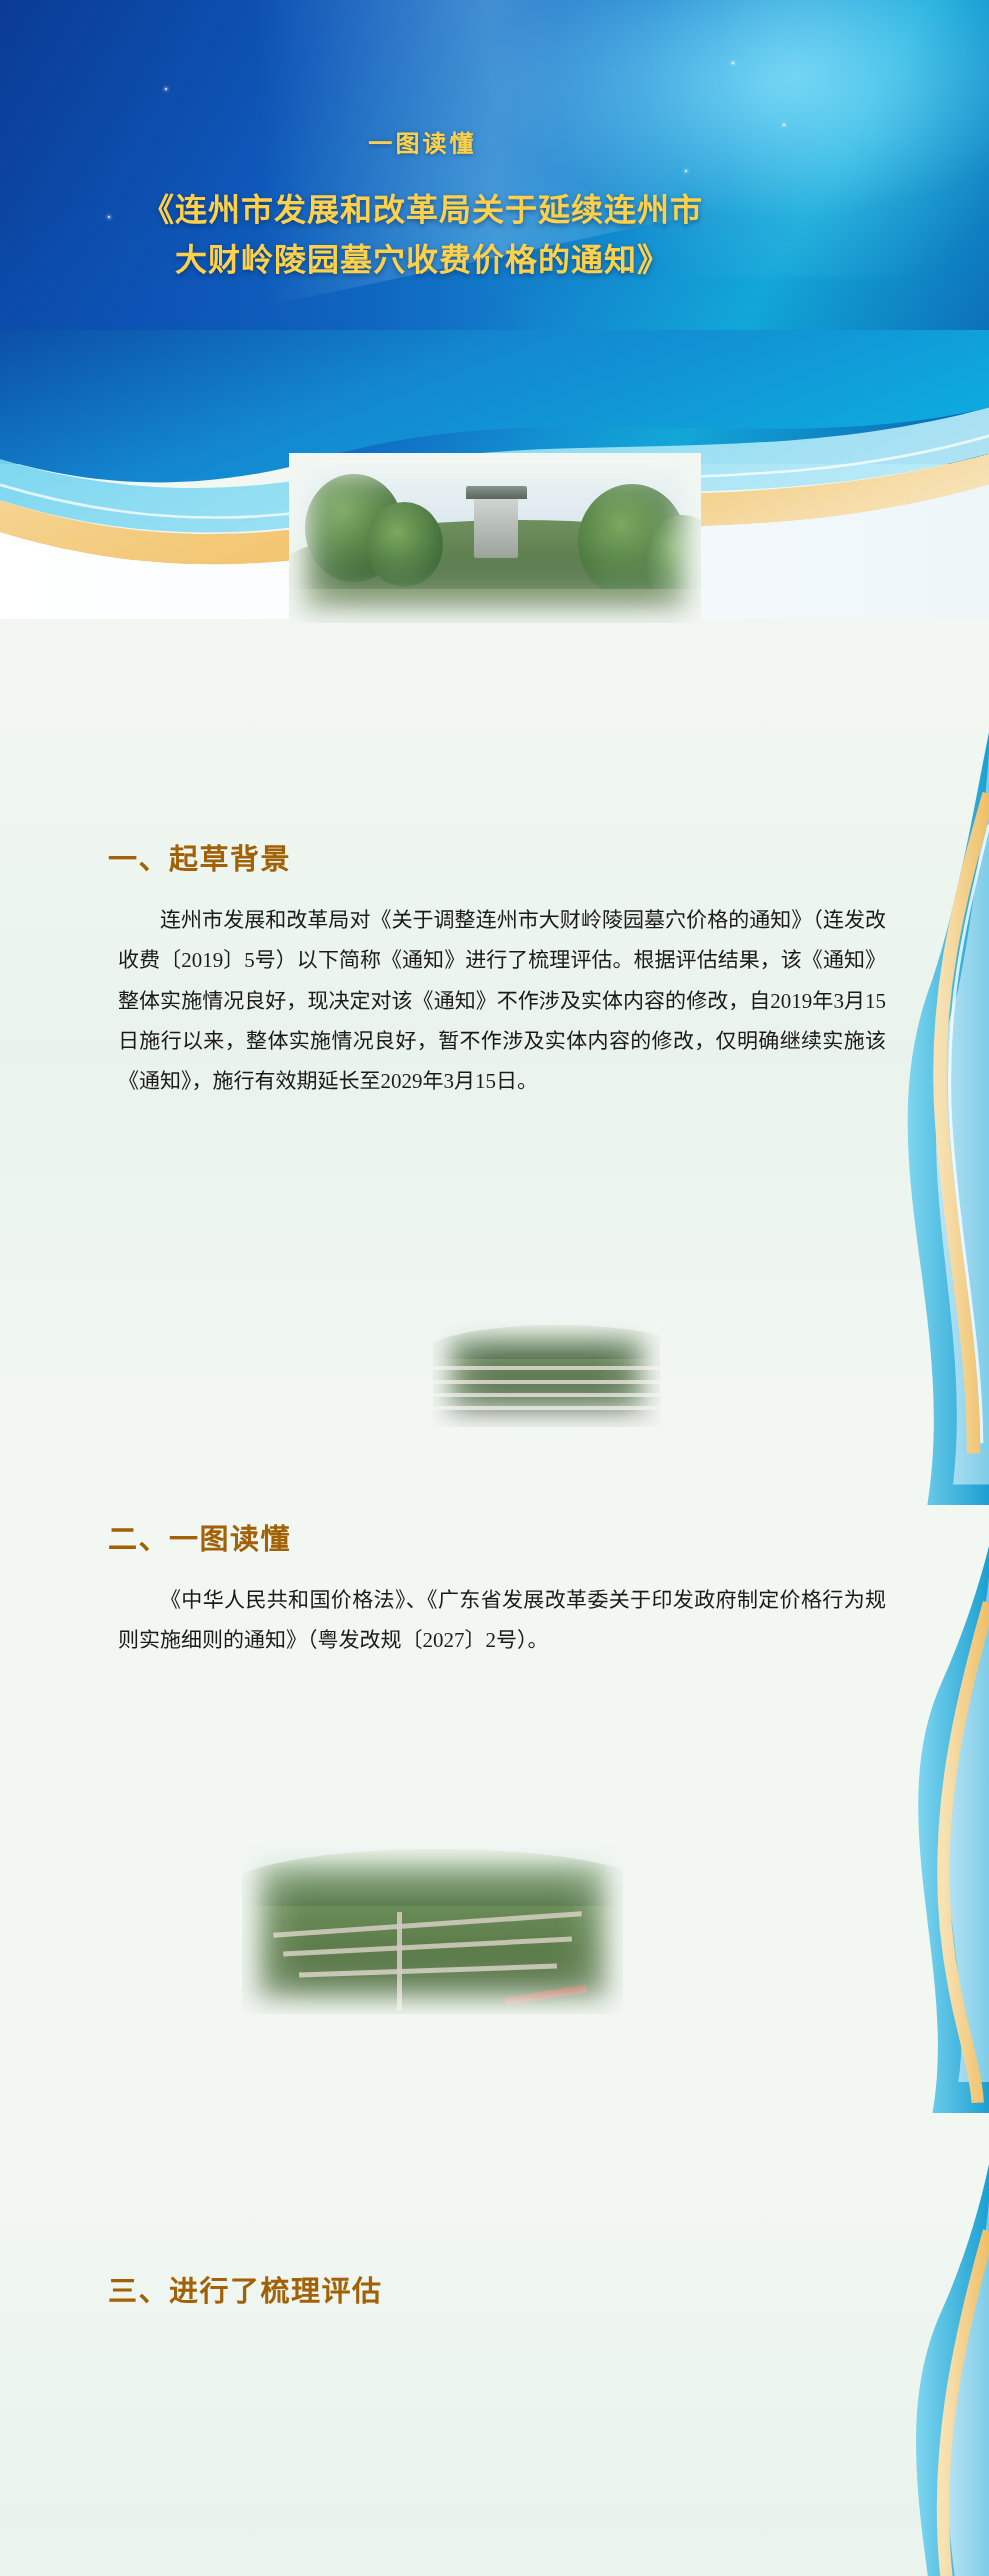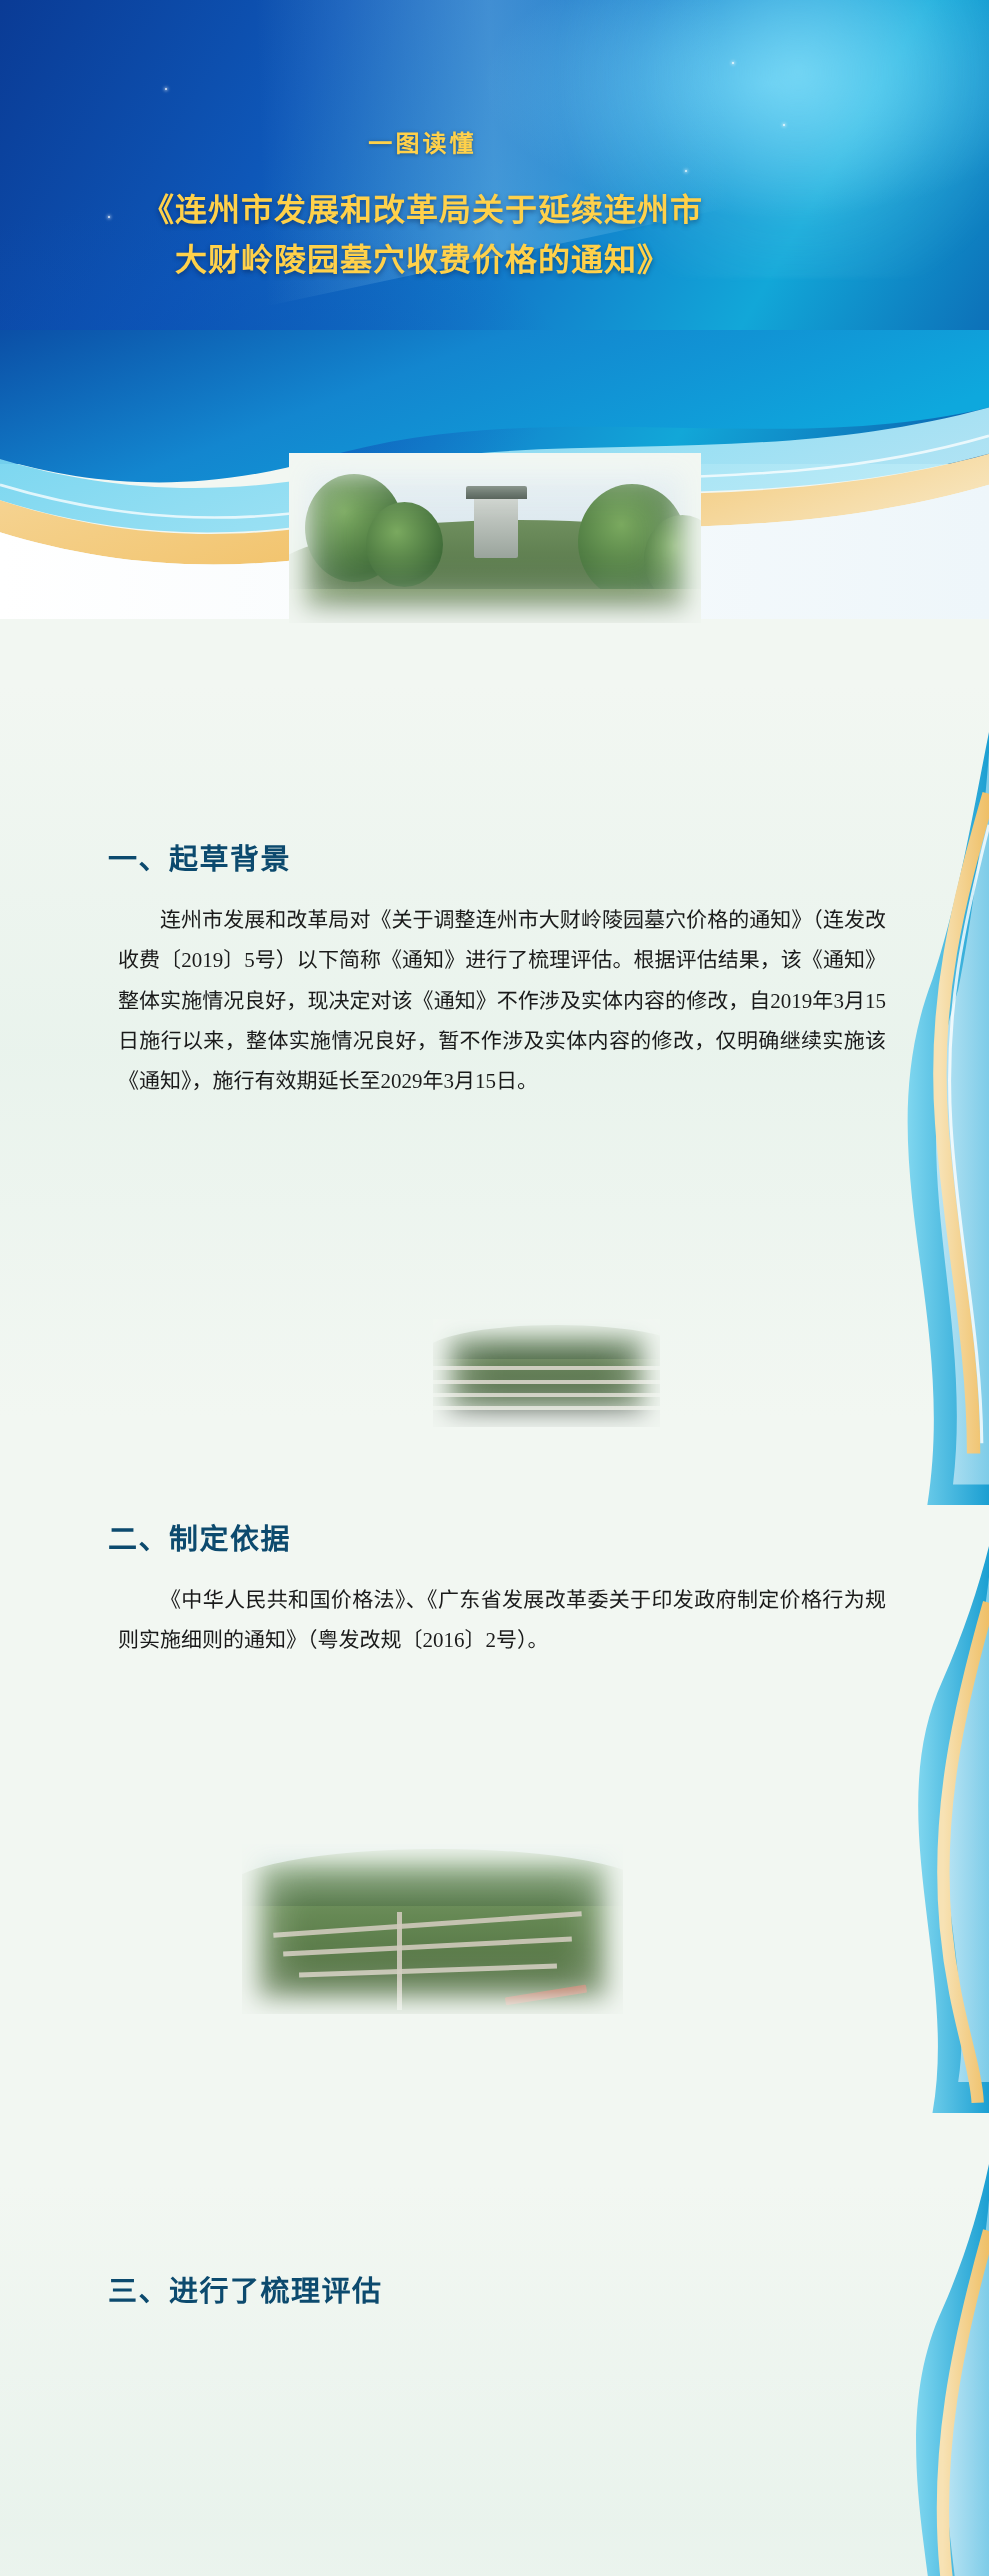--- a/index.html
+++ b/index.html
@@ -161,21 +161,21 @@
   .section {
     position: absolute;
     left: 0;
     width: 989px;
     z-index: 8;
   }
   .sec-title {
     margin: 0 0 4.1px 108px;
     font-size: 29px;
     font-weight: bold;
-    color: #0c4a6e;
+    color: #a16207;
     letter-spacing: 1.5px;
     font-family: "DejaVu Sans", "Liberation Sans", sans-serif;
   }
   .sec-body {
     margin: 23px 103px 0 118px;
     font-size: 21px;
     line-height: 1.92;
     color: #1a1a1a;
     text-align: justify;
     text-indent: 42px;
@@ -321,22 +321,22 @@
       <div class="p1-row" style="top:7.2px;"></div>
       <div class="p1-row" style="top:20.6px;"></div>
       <div class="p1-row" style="top:34px;"></div>
       <div class="p1-row" style="top:47px;"></div>
     </div>
     <div class="p1-dark"></div>
     <div class="vig"></div>
   </div>
 
   <div class="section" style="top:1515px;">
-    <h2 class="sec-title">二、制定依据</h2>
-    <p class="sec-body">《中华人民共和国价格法》、《广东省发展改革委关于印发政府制定价格行为规则实施细则的通知》（粤发改规〔2016〕2号）。</p>
+    <h2 class="sec-title">二、一图读懂</h2>
+    <p class="sec-body">《中华人民共和国价格法》、《广东省发展改革委关于印发政府制定价格行为规则实施细则的通知》（粤发改规〔2027〕2号）。</p>
   </div>
 
   <div class="photo p2">
     <div class="p2-sky"></div>
     <div class="p2-hills"></div>
     <div class="p2-field">
       <div class="p2-path" style="left:31px;  top:15.5px;  width:309px; height:4.6px; transform:rotate(-4deg);"></div>
       <div class="p2-path" style="left:41px;  top:38px;  width:289px; height:4.6px; transform:rotate(-3deg);"></div>
       <div class="p2-path" style="left:57px; top:62px; width:258px; height:4.6px; transform:rotate(-2deg);"></div>
       <div class="p2-path" style="left:155px; top:6.2px;  width:5.2px;  height:98px;"></div>

